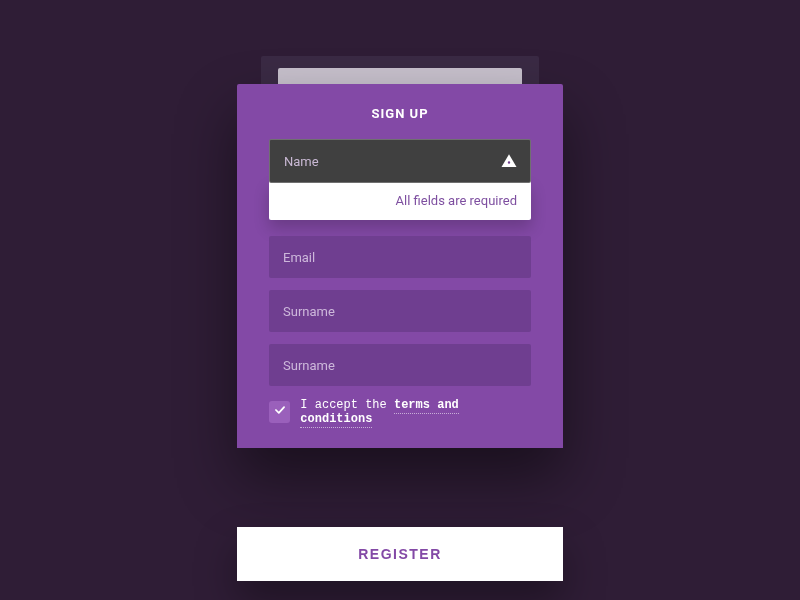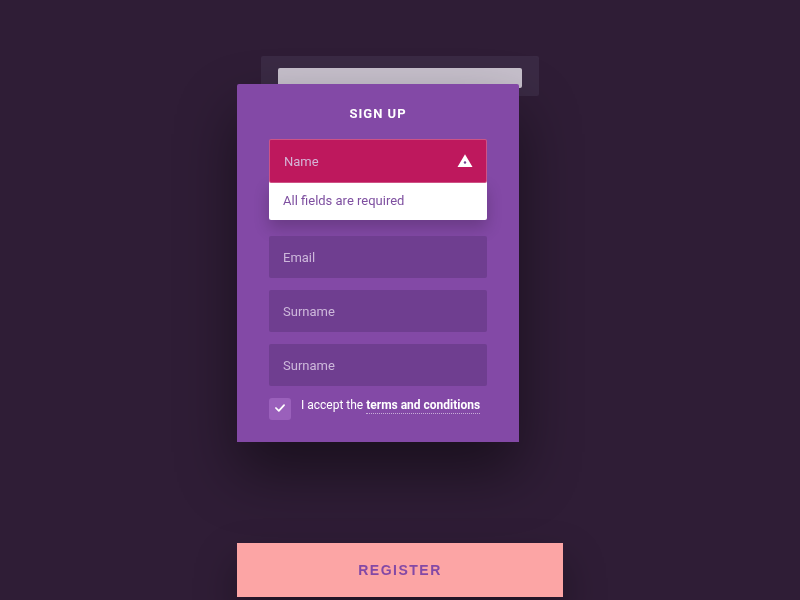--- a/index.html
+++ b/index.html
@@ -33,21 +33,21 @@
       top: 68px;
       width: 244px;
       height: 20px;
       background: #c7c0cc;
       border-radius: 2px;
     }
     .modal {
       position: absolute;
       left: 237px;
       top: 84px;
-      width: 282px;
+      width: 326px;
       background: #8349a6;
       border-radius: 2px 2px 0 0;
       box-shadow: 0 30px 60px rgba(0,0,0,0.45);
       padding: 22px 32px 18px 32px;
     }
     .modal-title {
       color: #ffffff;
       font-size: 13px;
       font-weight: 700;
       letter-spacing: 1px;
@@ -62,21 +62,21 @@
       border: none;
       border-radius: 2px;
       color: #d7c5e3;
       font-size: 13px;
       padding: 0 14px;
       outline: none;
       display: flex;
       align-items: center;
     }
     .field.error {
-      background: #be185d;
+      background: #404040;
       border: 1px solid rgba(255,255,255,0.25);
       height: 44px;
       position: relative;
     }
     .field .placeholder { color: #d7c5e3; opacity: 0.9; }
     .warn-icon {
       position: absolute;
       right: 12px;
       top: 50%;
       transform: translateY(-50%);
@@ -86,26 +86,29 @@
     .tooltip {
       width: 100%;
       background: #ffffff;
       color: #7e4fa0;
       font-size: 13px;
       padding: 12px 14px;
       border-radius: 0 0 2px 2px;
       margin-top: -2px;
       margin-bottom: 16px;
       box-shadow: 0 8px 16px rgba(0,0,0,0.2);
+      text-align: right;
     }
     .terms-row {
       display: flex;
+      align-items: center;
       gap: 10px;
       margin-top: 6px;
       margin-bottom: 4px;
+      font-family: Liberation Mono, monospace;
     }
     .checkbox {
       width: 22px;
       height: 22px;
       background: #9a60bb;
       border-radius: 3px;
       display: flex;
       align-items: center;
       justify-content: center;
       cursor: pointer;
@@ -119,29 +122,28 @@
       border-bottom: 1px dotted rgba(255,255,255,0.55);
       padding-bottom: 1px;
       cursor: pointer;
     }
     .register-btn {
       position: absolute;
       left: 237px;
       top: 527px;
       width: 326px;
       height: 54px;
-      background: #fca5a5;
+      background: #ffffff;
       color: #8349a6;
       font-size: 14px;
       font-weight: 700;
       letter-spacing: 1.5px;
       border: none;
       cursor: pointer;
       box-shadow: 0 20px 40px rgba(0,0,0,0.35);
-      margin-top: 16px;
     }
   </style>
 </head>
 <body>
 
 <div class="stage">
   <div class="backdrop-card"></div>
   <div class="backdrop-inner"></div>
 
   <div class="modal">

